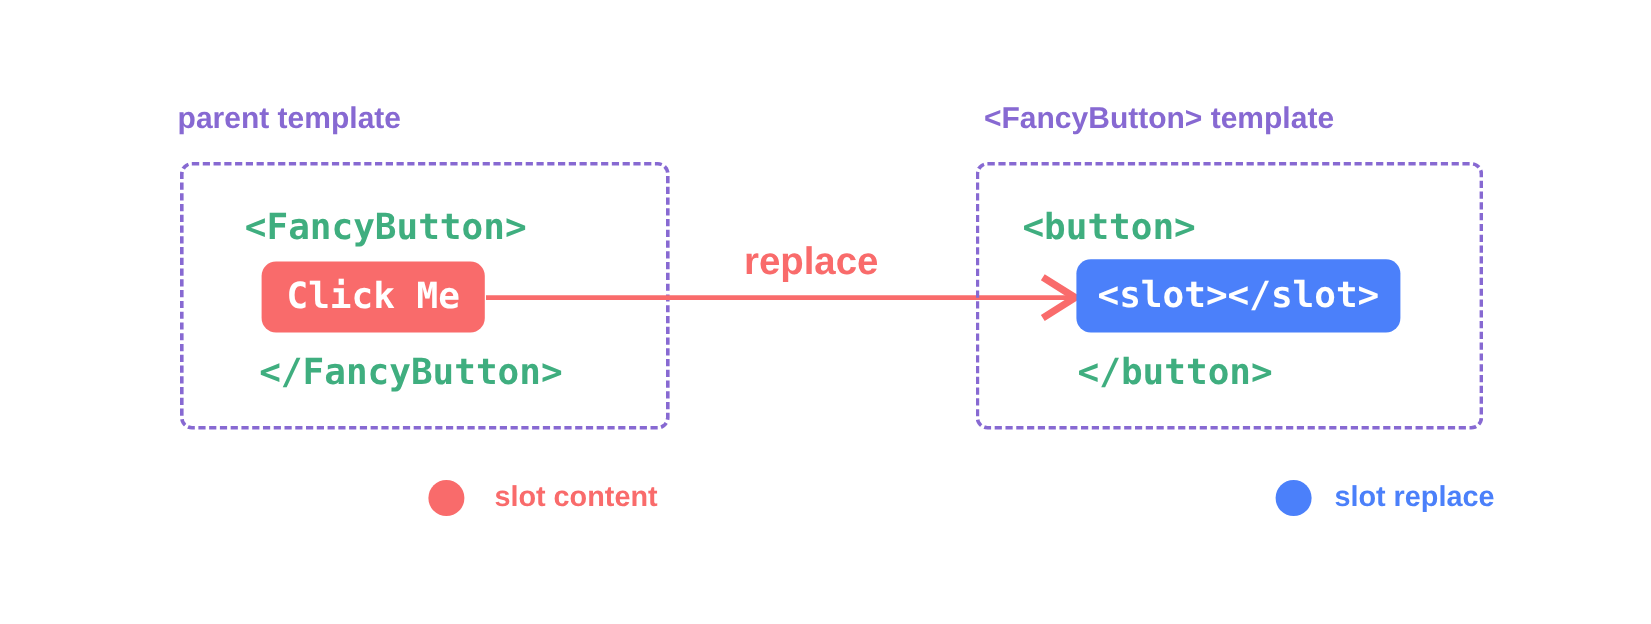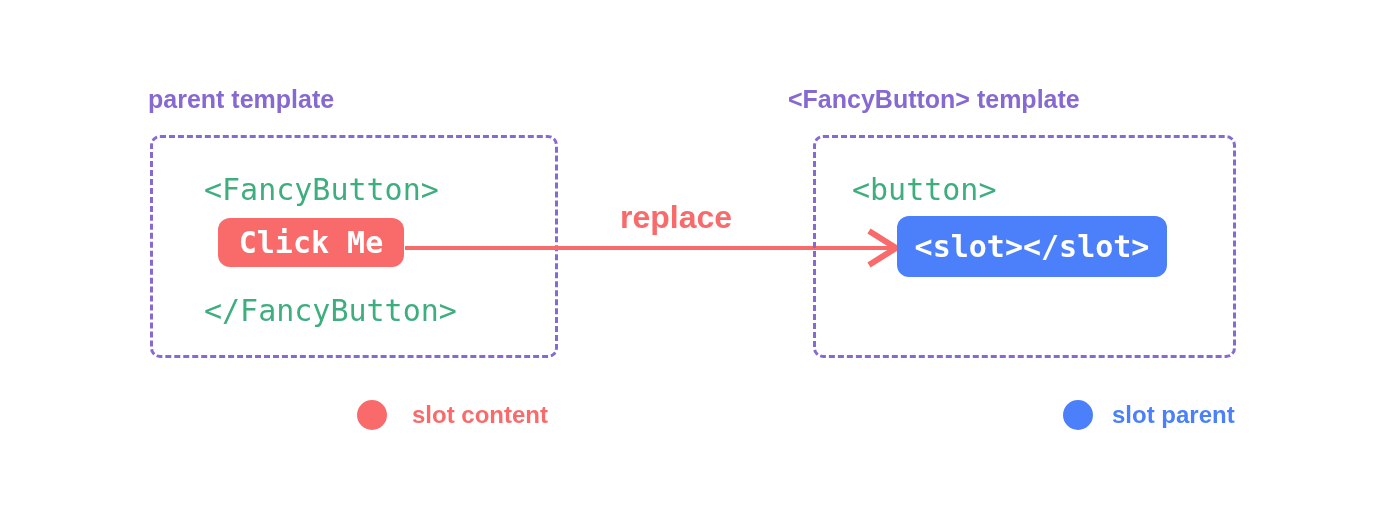--- a/index.html
+++ b/index.html
@@ -26,21 +26,21 @@
   .dashed-box {
     position: absolute;
     border: 3px dashed var(--c-purple, #8769d2);
     border-radius: 10px;
     background: transparent;
   }
   .code-line {
     position: absolute;
     font-family: "DejaVu Sans Mono", monospace;
     font-size: 30px;
-    font-weight: normal;
+    font-weight: bold;
     line-height: 30px;
     color: var(--c-green, #3fae7f);
     white-space: nowrap;
   }
   .pill {
     position: absolute;
     border-radius: 12px;
     display: flex;
     align-items: center;
     justify-content: center;
@@ -92,43 +92,44 @@
 <body>
 
 <div class="canvas">
 
   <div class="panel-title" style="left:148px; top:84px;">parent template</div>
 
   <div class="dashed-box" style="left:150px; top:135px; width:402px; height:217px;"></div>
 
   <div class="code-line" style="left:204px; top:175px;">&lt;FancyButton&gt;</div>
 
-  <div class="pill red" style="left:218px; top:218px; width:186px; height:49px;">
+  <div class="pill red" style="left:218px; top:218px; width:186px; height:59px;">
     <span>Click Me</span>
   </div>
 
-  <div class="code-line" style="left:204px; top:296px;">&lt;/FancyButton&gt;</div>
+  <div class="code-line" style="left:216px; top:296px;">&lt;/FancyButton&gt;</div>
 
   <div class="arrow-label">replace</div>
 
   <svg class="arrow-svg" viewBox="0 0 1376 520" xmlns="http://www.w3.org/2000/svg">
     <line x1="405" y1="248" x2="891" y2="248" stroke="#f96b6b" stroke-width="4"></line>
     <polyline points="869,231 896,248 869,265" fill="none" stroke="#f96b6b" stroke-width="6"></polyline>
   </svg>
 
-  <div class="panel-title" style="left:788px; top:84px;">&lt;FancyButton&gt; template</div>
+  <div class="panel-title" style="left:820px; top:84px;">&lt;FancyButton&gt; template</div>
 
   <div class="dashed-box" style="left:813px; top:135px; width:417px; height:217px;"></div>
 
   <div class="code-line" style="left:852px; top:175px;">&lt;button&gt;</div>
 
   <div class="pill blue" style="left:897px; top:216px; width:270px; height:61px;">
     <span>&lt;slot&gt;&lt;/slot&gt;</span>
   </div>
 
+  <div class="code-line" style="left:898px; top:296px;">&lt;/button&gt;</div>
 
   <div class="legend-dot red" style="left:357px; top:400px;"></div>
   <div class="legend-label red" style="left:412px; top:400px;">slot content</div>
 
   <div class="legend-dot blue" style="left:1063px; top:400px;"></div>
-  <div class="legend-label blue" style="left:1112px; top:400px;">slot parent</div>
+  <div class="legend-label blue" style="left:1112px; top:400px;">slot replace</div>
 
 </div>
 
 </body></html>

